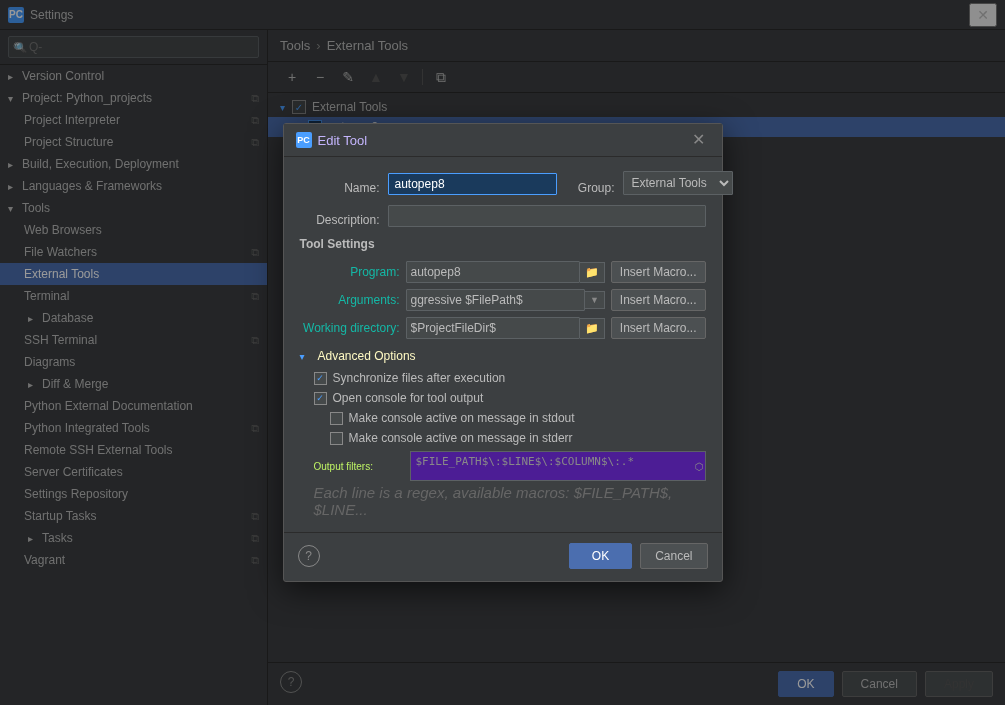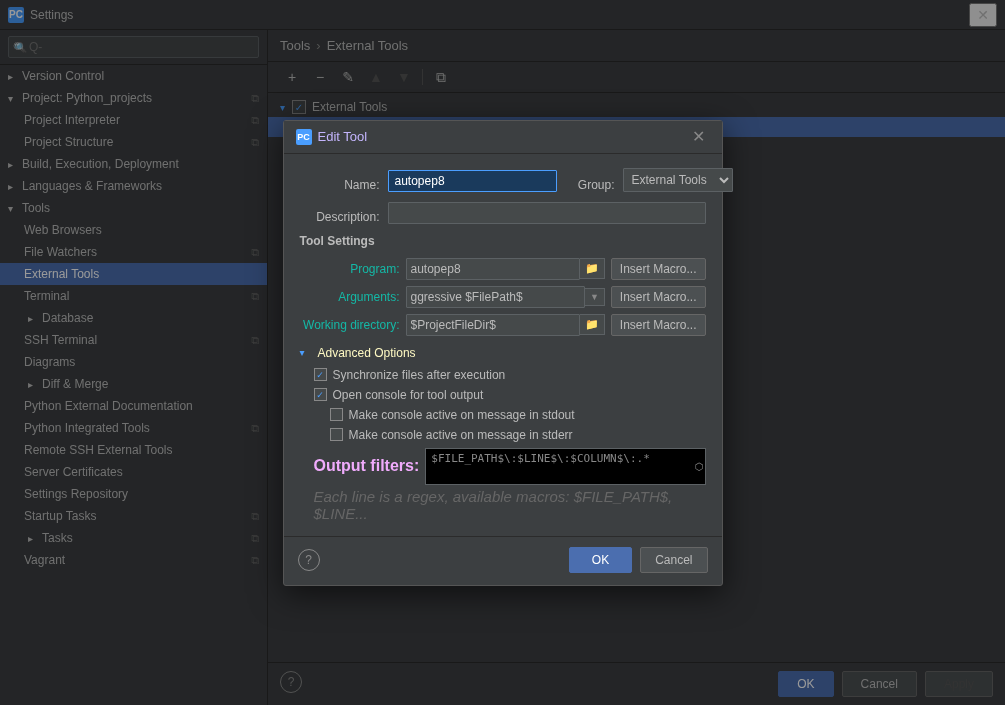--- a/index.html
+++ b/index.html
@@ -448,33 +448,33 @@
     .cb.checked::before { content: '✓'; }
     .cb-label { color: #bbbbbb; font-size: 12px; }
 
     .output-row {
       display: flex;
       align-items: center;
       gap: 6px;
       margin-top: 6px;
       padding-left: 14px;
     }
-    .output-label { color: #f0abfc; font-size: 16px; min-width: 90px; font-weight: bold; }
+    .output-label { color: #bef264; font-size: 10px; min-width: 90px; }
     .output-input-wrap {
       flex: 1;
       display: flex;
       align-items: center;
       position: relative;
     }
     .output-input {
       flex: 1;
-      background: #000000;
+      background: #4c1d95;
       border: 1px solid #5c6164;
       color: #888;
-      padding: 3px 22px 19px 5px;
+      padding: 3px 22px 12px 5px;
       font-size: 11px;
       outline: none;
       font-family: monospace;
     }
     .output-expand-btn {
       position: absolute;
       right: 2px;
       background: transparent;
       border: none;
       color: #888;

